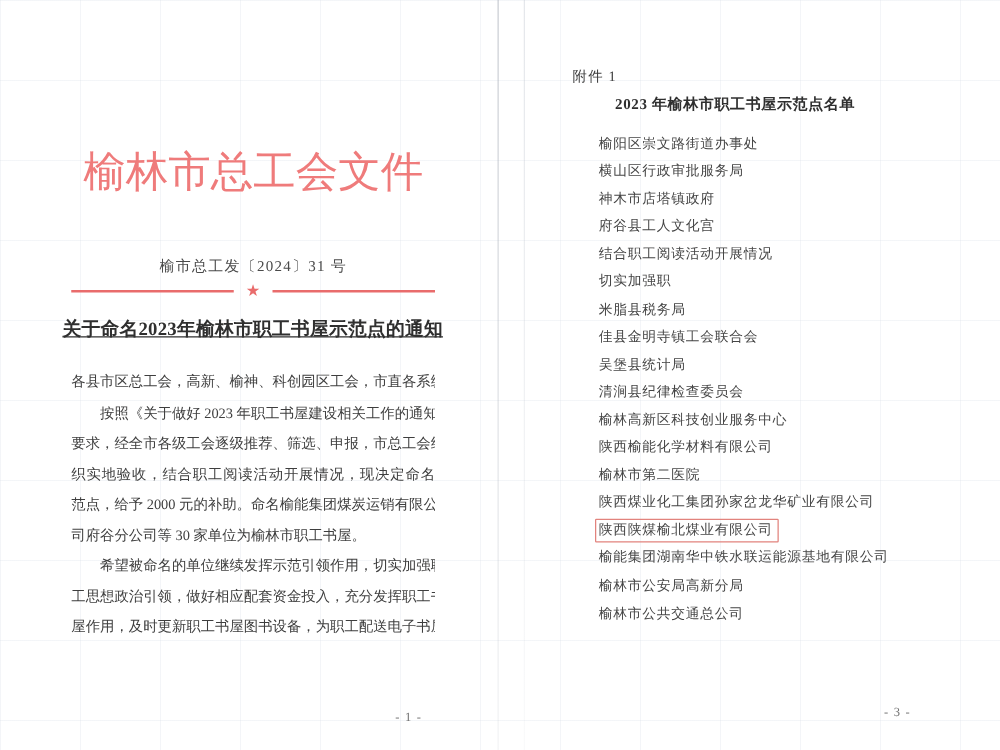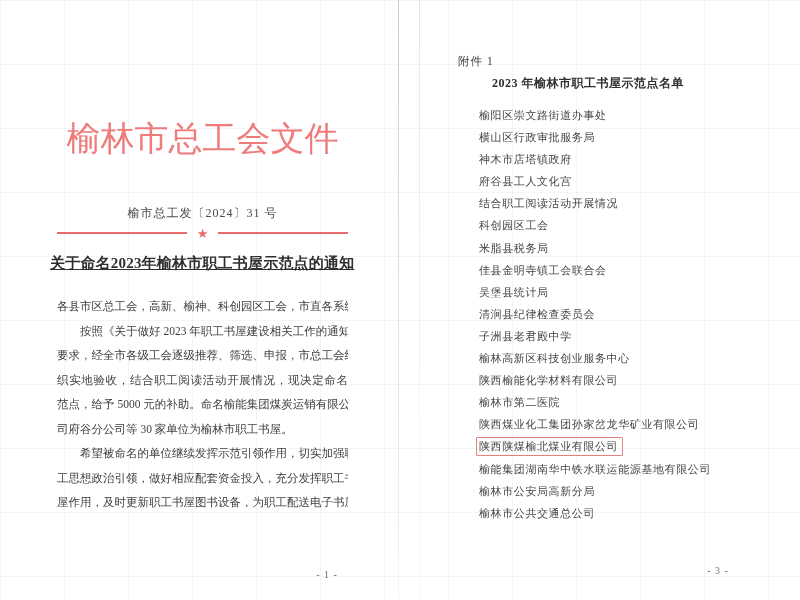--- a/index.html
+++ b/index.html
@@ -99,44 +99,43 @@
       <span class="seg"></span>
       <span class="star">★</span>
       <span class="seg"></span>
     </div>
     <div class="doc-heading">关于命名2023年榆林市职工书屋示范点的通知</div>
     <div class="body-text" id="body-lines">
         <div class="body-line">各县市区总工会，高新、榆神、科创园区工会，市直各系统、</div>
         <div class="body-line">　　按照《关于做好 2023 年职工书屋建设相关工作的通知》</div>
         <div class="body-line">要求，经全市各级工会逐级推荐、筛选、申报，市总工会组</div>
         <div class="body-line">织实地验收，结合职工阅读活动开展情况，现决定命名</div>
-        <div class="body-line">范点，给予 5000 元的补助。命名榆能集团煤炭运销有限公</div>
+        <div class="body-line">范点，给予 2000 元的补助。命名榆能集团煤炭运销有限公</div>
         <div class="body-line para-end">司府谷分公司等 30 家单位为榆林市职工书屋。</div>
         <div class="body-line">　　希望被命名的单位继续发挥示范引领作用，切实加强职</div>
         <div class="body-line">工思想政治引领，做好相应配套资金投入，充分发挥职工书</div>
         <div class="body-line">屋作用，及时更新职工书屋图书设备，为职工配送电子书屋</div>
       </div>
     <div class="page-num-left">- 1 -</div>
   </div>
 
   <div class="right-page">
     <div class="attachment-label">附件 1</div>
     <div class="list-title">2023 年榆林市职工书屋示范点名单</div>
     <div class="name-list" id="name-list">
         <div class="list-item"><span class="item-text">榆阳区崇文路街道办事处</span></div>
         <div class="list-item"><span class="item-text">横山区行政审批服务局</span></div>
         <div class="list-item"><span class="item-text">神木市店塔镇政府</span></div>
         <div class="list-item"><span class="item-text">府谷县工人文化宫</span></div>
         <div class="list-item"><span class="item-text">结合职工阅读活动开展情况</span></div>
-        <div class="list-item"><span class="item-text">科创园区工会</span></div>
+        <div class="list-item"><span class="item-text">切实加强职</span></div>
         <div class="list-item"><span class="item-text">米脂县税务局</span></div>
         <div class="list-item"><span class="item-text">佳县金明寺镇工会联合会</span></div>
         <div class="list-item"><span class="item-text">吴堡县统计局</span></div>
         <div class="list-item"><span class="item-text">清涧县纪律检查委员会</span></div>
-        <div class="list-item"><span class="item-text">子洲县老君殿中学</span></div>
         <div class="list-item"><span class="item-text">榆林高新区科技创业服务中心</span></div>
         <div class="list-item"><span class="item-text">陕西榆能化学材料有限公司</span></div>
         <div class="list-item"><span class="item-text">榆林市第二医院</span></div>
         <div class="list-item"><span class="item-text">陕西煤业化工集团孙家岔龙华矿业有限公司</span></div>
         <div class="list-item highlighted"><span class="item-text">陕西陕煤榆北煤业有限公司</span></div>
         <div class="list-item"><span class="item-text">榆能集团湖南华中铁水联运能源基地有限公司</span></div>
         <div class="list-item"><span class="item-text">榆林市公安局高新分局</span></div>
         <div class="list-item"><span class="item-text">榆林市公共交通总公司</span></div>
       </div>
     <div class="page-num-right">- 3 -</div>

